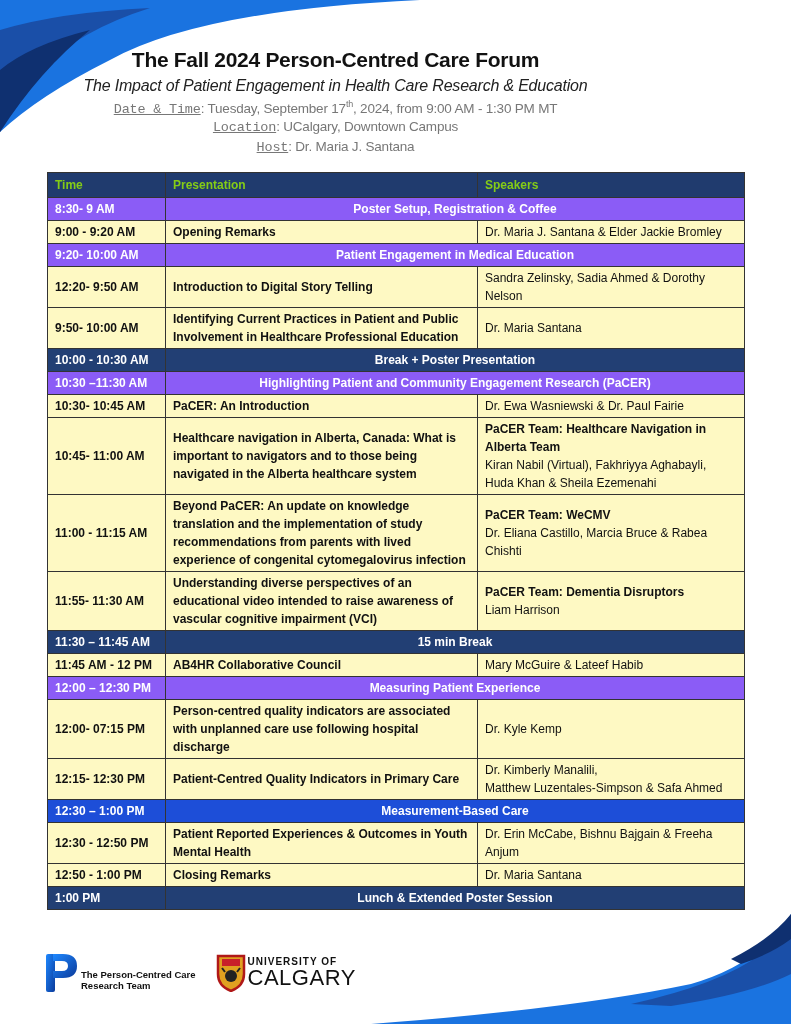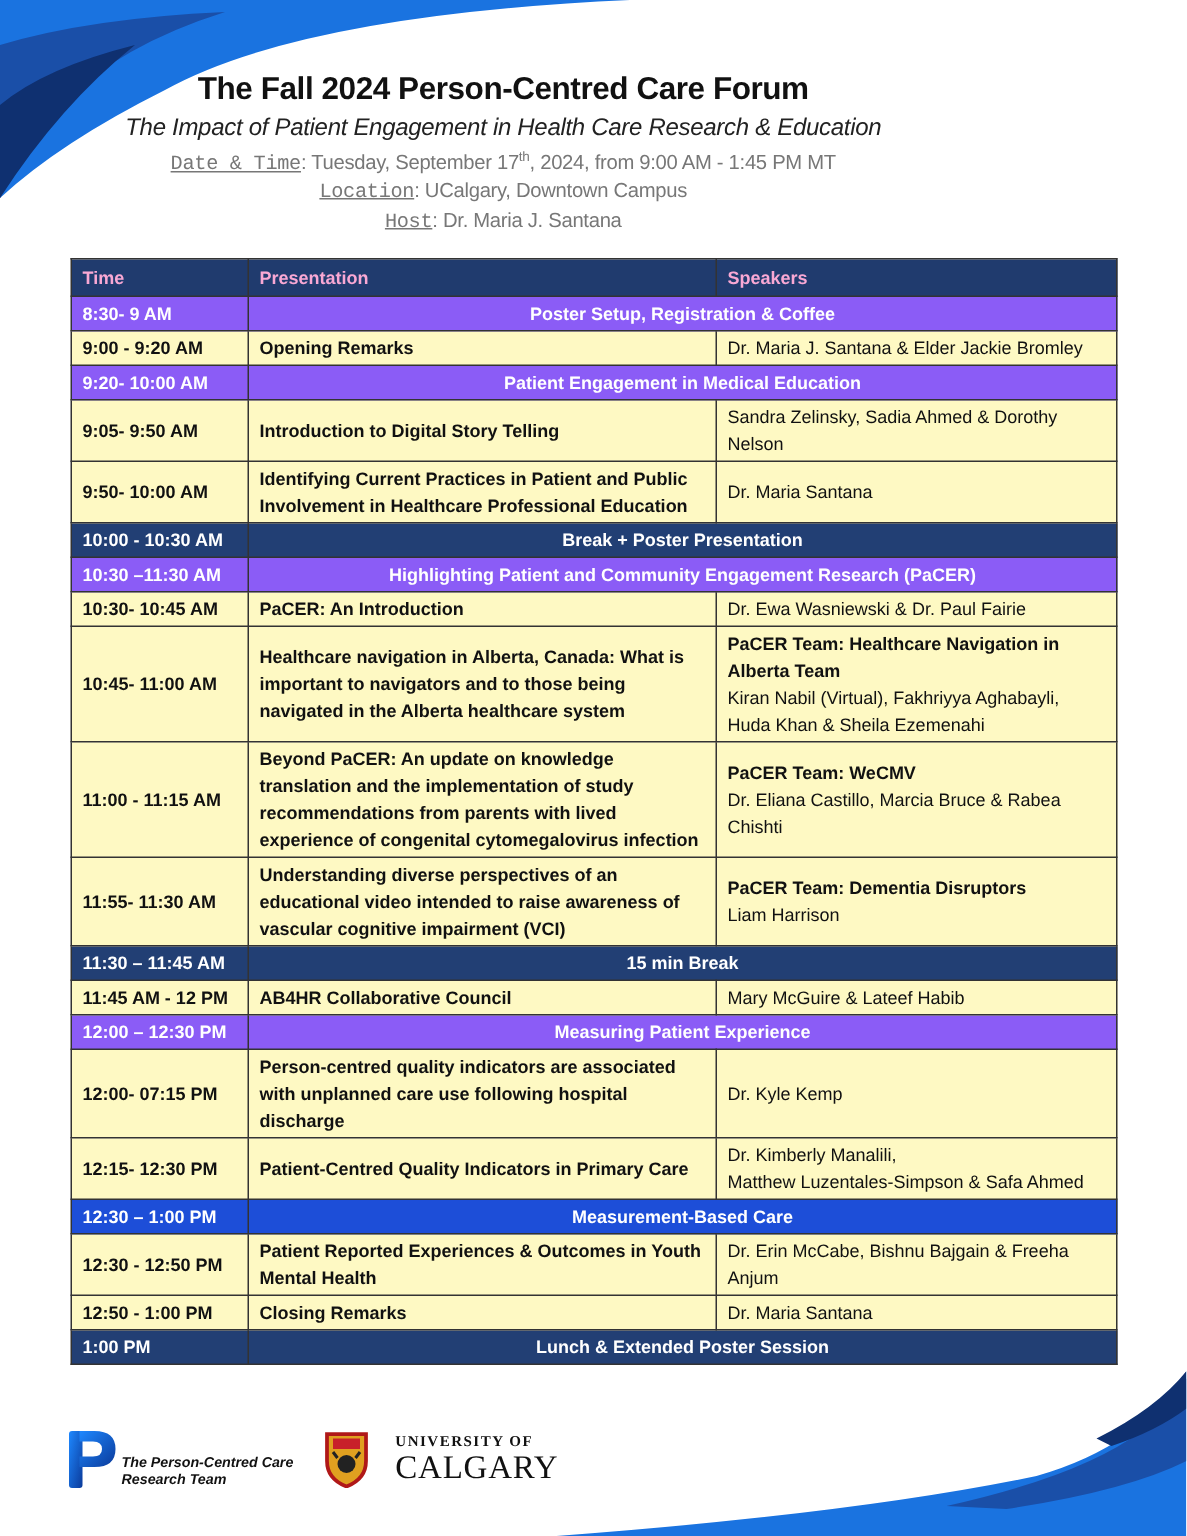--- a/index.html
+++ b/index.html
@@ -9,35 +9,35 @@
   .swoosh-bottom { position: absolute; right: 0; bottom: 0; width: 420px; height: 110px; }
   .header { position: absolute; top: 48px; left: 0; width: 671px; text-align: center; }
   .title { font-size: 21px; font-weight: bold; color: #111; letter-spacing: -0.3px; height: 28px; }
   .subtitle { font-size: 16px; font-style: italic; color: #222; margin-top: 1px; height: 21px; letter-spacing: -0.2px; }
   .meta { font-size: 13.5px; color: #777; margin-top: 1px; height: 19px; letter-spacing: -0.2px; }
   .meta .lbl { text-decoration: underline; font-family: Liberation Mono, monospace; }
   .meta sup { font-size: 9px; }
   table.sched { position: absolute; left: 47px; top: 172px; width: 697px; border-collapse: collapse; font-size: 12px; table-layout: fixed; }
   table.sched td, table.sched th { border: 1px solid #333; padding: 2px 7px; vertical-align: middle; line-height: 18px; }
   .c1 { width: 118px; } .c2 { width: 312px; } .c3 { width: 267px; }
-  tr.head th { background: #203b6e; color: #f9a8d4; text-align: left; font-weight: bold; height: 25px; }
+  tr.head th { background: #203b6e; color: #84cc16; text-align: left; font-weight: bold; height: 25px; }
   tr.sec td { color: #fff; font-weight: bold; height: 23px; }
   tr.sec.blue td { background: #8b5cf6; }
   tr.sec.navy td { background: #223f74; }
   tr.sec.light td { background: #1d4ed8; }
   tr.sec td.span { text-align: center; }
   tr.item td { background: #fef9c3; }
   tr.item td.time, tr.item td.pres { font-weight: bold; }
   .spk-team { font-weight: bold; display: block; }
   .spk-line { display: block; }
   .logos { position: absolute; left: 45px; top: 950px; height: 45px; display: flex; align-items: center; }
-  .pccrt { display: flex; align-items: center; font-style: italic; }
+  .pccrt { display: flex; align-items: flex-start; }
   .pccrt-text { font-size: 9.5px; font-weight: bold; line-height: 11px; margin-left: 2px; margin-top: 16px; color: #111; }
   .uc { display: flex; align-items: center; margin-left: 20px; }
-  .uc-text { margin-left: 18px; font-family: Liberation Serif, serif; }
+  .uc-text { margin-left: 2px; }
   .uc-small { font-size: 10px; font-weight: bold; letter-spacing: 1px; }
   .uc-big { font-size: 22px; letter-spacing: 0.5px; line-height: 22px; }
 </style>
 </head>
 <body>
 
 <svg class="swoosh-top" viewBox="0 0 420 135" preserveAspectRatio="none">
   <path d="M0,0 L420,0 Q200,10 110,60 Q40,95 0,132 Z" fill="#1a73e0"></path>
   <path d="M0,30 Q60,12 150,8 Q80,30 40,70 Q15,100 0,132 Z" fill="#1a4fa8"></path>
   <path d="M0,70 Q30,45 90,30 Q40,70 0,132 Z" fill="#0f3070"></path>
@@ -45,21 +45,21 @@
 
 <svg class="swoosh-bottom" viewBox="0 0 420 110" preserveAspectRatio="none">
   <path d="M0,110 Q200,95 320,70 Q390,50 420,0 L420,110 Z" fill="#1a73e0"></path>
   <path d="M260,90 Q350,70 390,40 Q410,20 420,5 L420,60 Q380,80 300,92 Z" fill="#1a4fa8"></path>
   <path d="M360,45 Q400,25 420,0 L420,25 Q400,40 370,50 Z" fill="#0f3070"></path>
 </svg>
 
 <div class="header">
   <div class="title">The Fall 2024 Person-Centred Care Forum</div>
   <div class="subtitle">The Impact of Patient Engagement in Health Care Research &amp; Education</div>
-  <div class="meta"><span class="lbl">Date &amp; Time</span><span>: Tuesday, September 17</span><sup>th</sup><span>, 2024, from 9:00 AM - 1:45 PM MT</span></div>
+  <div class="meta"><span class="lbl">Date &amp; Time</span><span>: Tuesday, September 17</span><sup>th</sup><span>, 2024, from 9:00 AM - 1:30 PM MT</span></div>
   <div class="meta"><span class="lbl">Location</span><span>: UCalgary, Downtown Campus</span></div>
   <div class="meta"><span class="lbl">Host</span><span>: Dr. Maria J. Santana</span></div>
 </div>
 
 <table class="sched">
   <colgroup>
       <col class="c1">
       <col class="c2">
       <col class="c3">
     </colgroup>
@@ -80,21 +80,21 @@
         <td class="pres">Opening Remarks</td>
         <td class="spk">
           <span class="spk-line">Dr. Maria J. Santana &amp; Elder Jackie Bromley</span>
         </td>
       </tr>
       <tr class="sec blue">
         <td>9:20- 10:00 AM</td>
         <td class="span" colspan="2">Patient Engagement in Medical Education</td>
       </tr>
       <tr class="item">
-        <td class="time">9:05- 9:50 AM</td>
+        <td class="time">12:20- 9:50 AM</td>
         <td class="pres">Introduction to Digital Story Telling</td>
         <td class="spk">
           <span class="spk-line">Sandra Zelinsky, Sadia Ahmed &amp; Dorothy Nelson</span>
         </td>
       </tr>
       <tr class="item">
         <td class="time">9:50- 10:00 AM</td>
         <td class="pres">Identifying Current Practices in Patient and Public Involvement in Healthcare Professional Education</td>
         <td class="spk">
           <span class="spk-line">Dr. Maria Santana</span>

